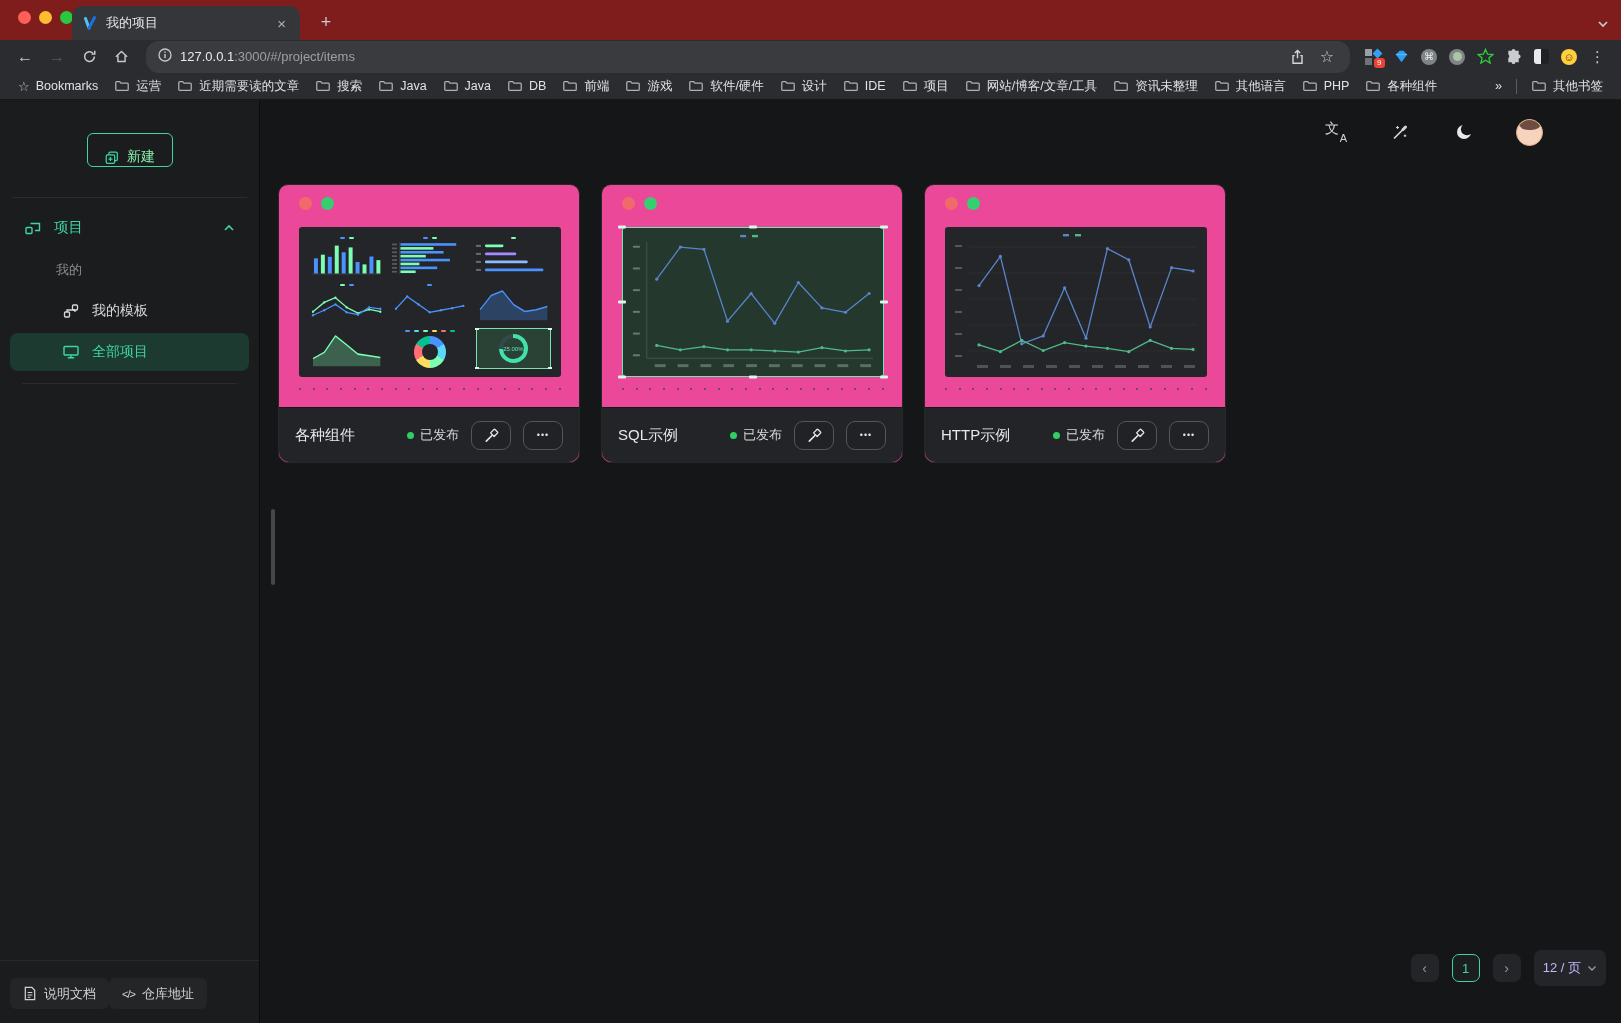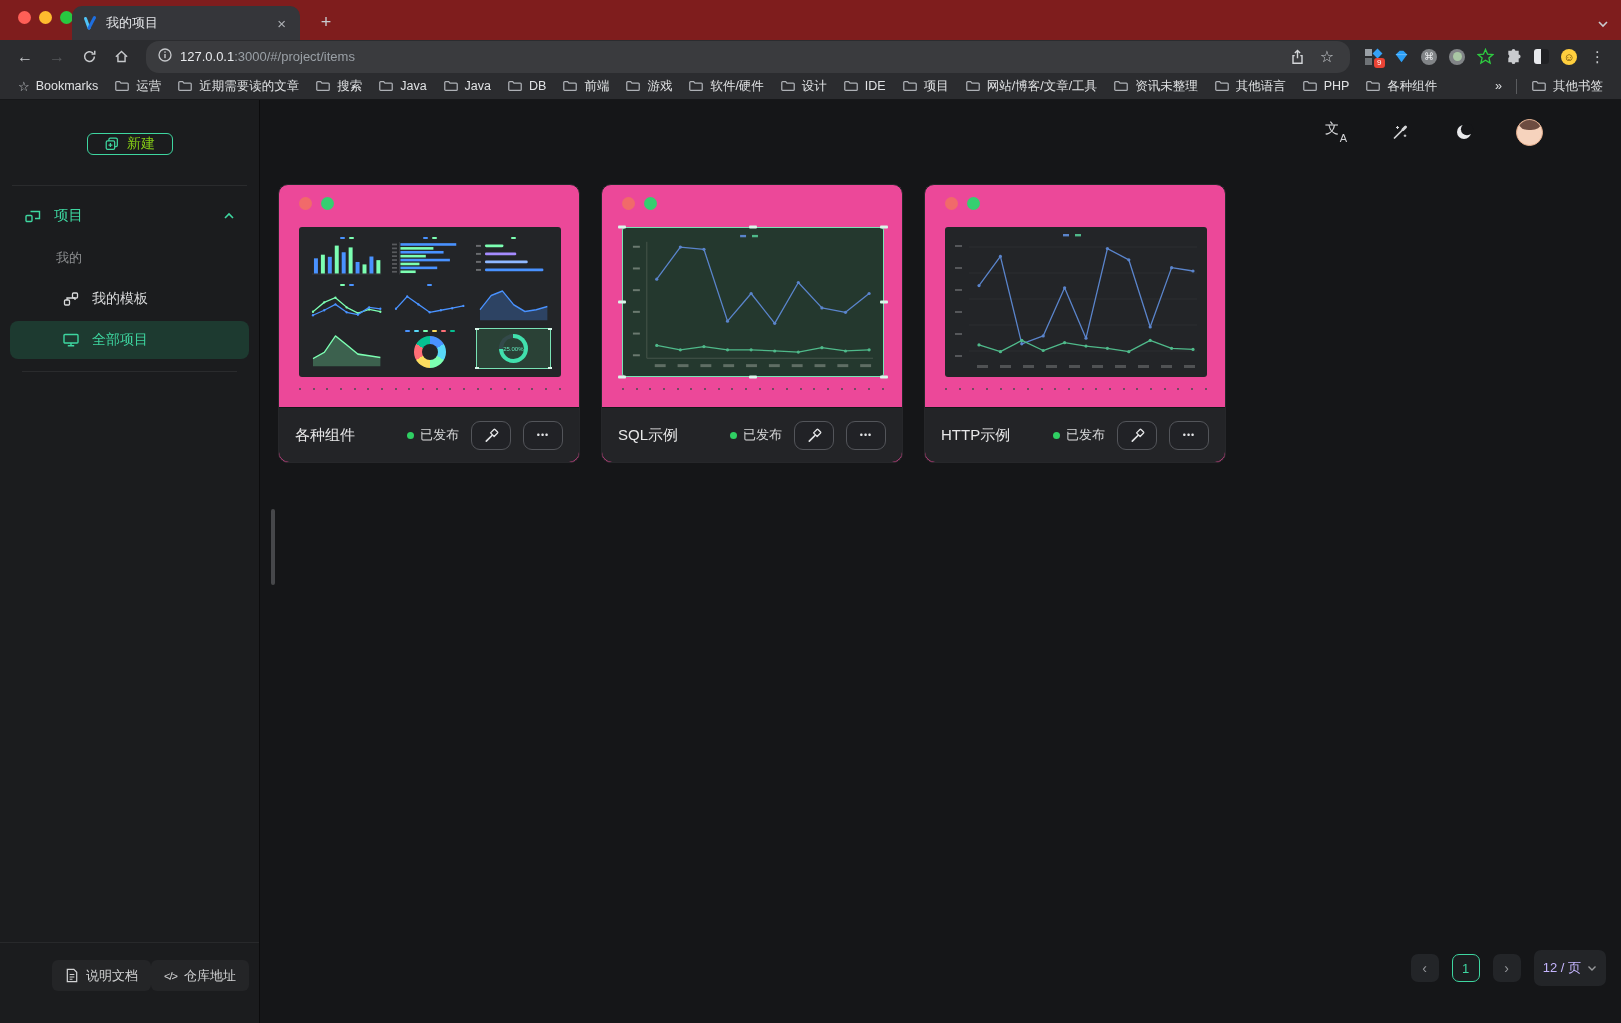--- a/index.html
+++ b/index.html
@@ -41,33 +41,33 @@
   .bookmarks { height:27px; background:#2b2c2f; display:flex; align-items:center; padding:0 10px; font-size:12.5px;
                color:#e0e2e4; border-bottom:1px solid #161719; }
   .bm-item { display:flex; align-items:center; gap:6px; padding:0 8px; height:22px; border-radius:5px; white-space:nowrap; }
   .bm-star { color:#c2c5c9; font-size:13px; }
   .bm-sep { width:1px; height:15px; background:#5a5c5f; margin:0 6px; }
   .bm-right { margin-left:auto; display:flex; align-items:center; }
 
   
   .page { position:absolute; top:100px; left:0; right:0; bottom:0; background:#151618; }
   .sidebar { position:absolute; left:0; top:0; bottom:0; width:260px; background:#1b1c1e; border-right:1px solid #0c0c0d; }
-  .new-btn { margin:33px auto 0; width:86px; height:22px; border:1px solid #3ed6a0; border-radius:6px;
-             color:#84cc16; font-size:14px; display:flex; align-items:center; justify-content:center; gap:7px; background:transparent; }
+  .new-btn { margin:33px auto 0; width:86px; height:34px; border:1px solid #3ed6a0; border-radius:6px;
+             color:#86efac; font-size:14px; display:flex; align-items:flex-end; justify-content:center; gap:7px; background:transparent; }
   .side-divider { margin:30px 12px 0; border-top:1px solid #2a2b2d; }
   .menu { padding:8px 10px 0; }
   .menu-group { display:flex; align-items:center; gap:12px; padding:12px 14px; color:#3ed6a0; font-size:14.5px; }
   .menu-group .chev { margin-left:auto; }
   .menu-sub-label { padding:12px 0 10px 46px; color:#8c8e90; font-size:13px; }
   .menu-item { height:38px; display:flex; align-items:center; gap:12px; padding-left:52px; color:#d8d9da;
                font-size:14px; border-radius:8px; margin:3px 0; }
   .menu-item.selected { background:#1d3a30; color:#3ed6a0; }
   .menu-item.root { padding-left:22px; }
   .sidebar-footer { position:absolute; bottom:0; left:0; right:0; border-top:1px solid #28292b;
-                    padding:17px 10px 32px; display:flex; justify-content:flex-end; }
+                    padding:17px 10px 14px; display:flex; justify-content:flex-start; }
   .side-btn { height:31px; background:#242527; border:none; border-radius:6px; color:#d2d3d4; font-size:13px;
               display:flex; align-items:center; gap:7px; padding:0 13px; }
   .code-glyph { font-size:11px; color:#d2d3d4; letter-spacing:-1px; }
 
   .main { margin-left:260px; position:relative; height:100%; }
   .page-header { height:64px; display:flex; align-items:center; padding:0 78px 0 30px; }
   .page-title { font-size:30px; font-weight:500; color:#f03b20; letter-spacing:1px; }
   .header-actions { margin-left:auto; display:flex; align-items:center; gap:40px; color:#d4d5d7; }
   .hicon { display:flex; align-items:center; justify-content:center; width:24px; height:24px; }
   .trans { position:relative; width:22px; height:20px; }

